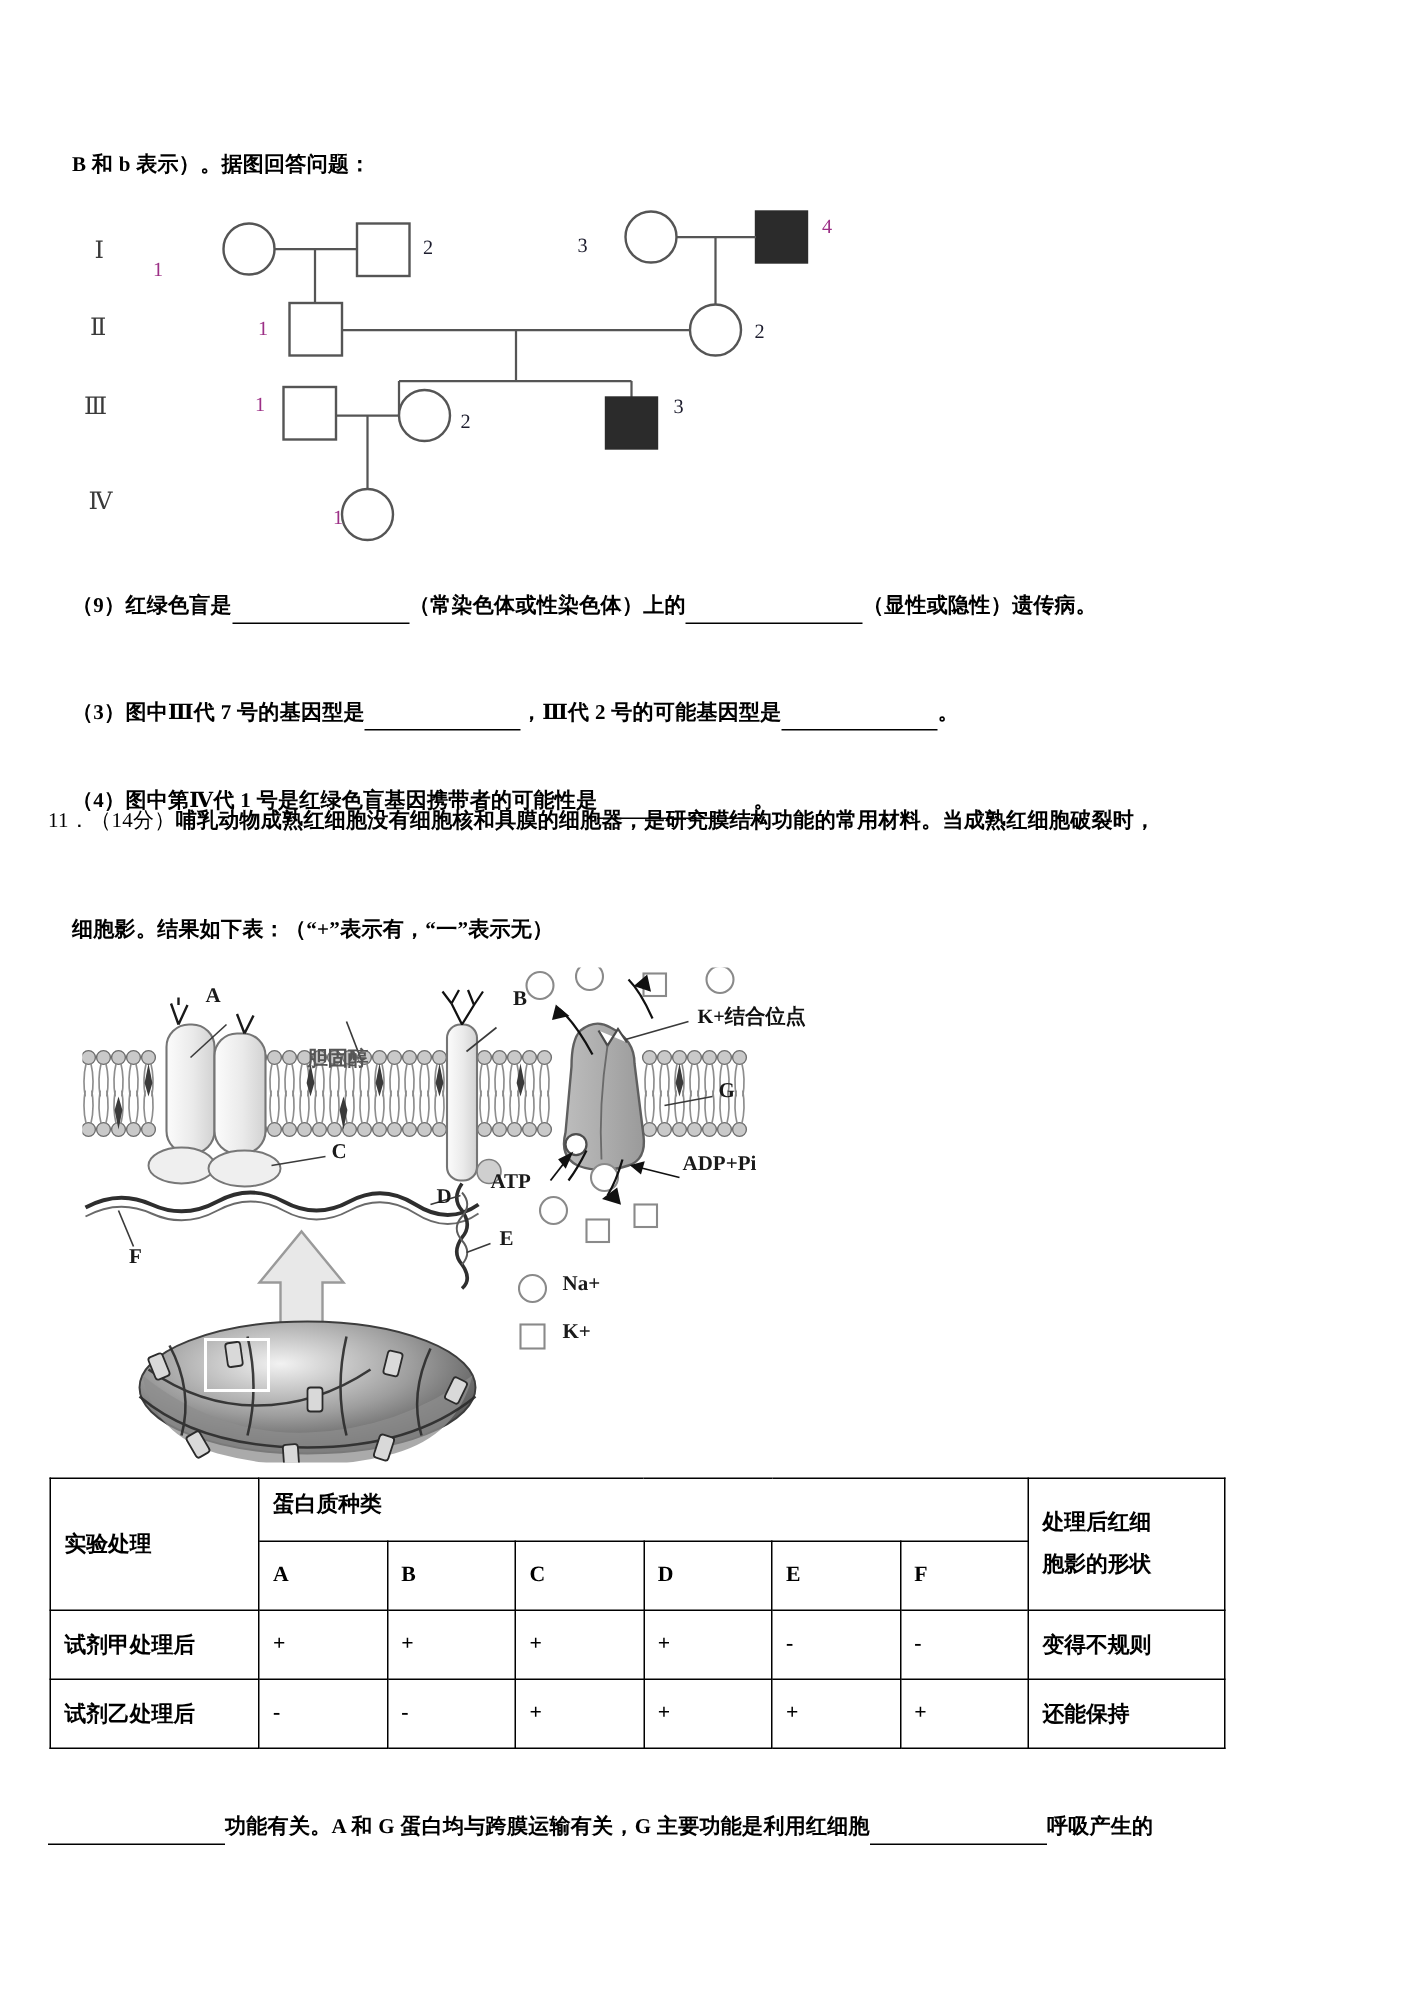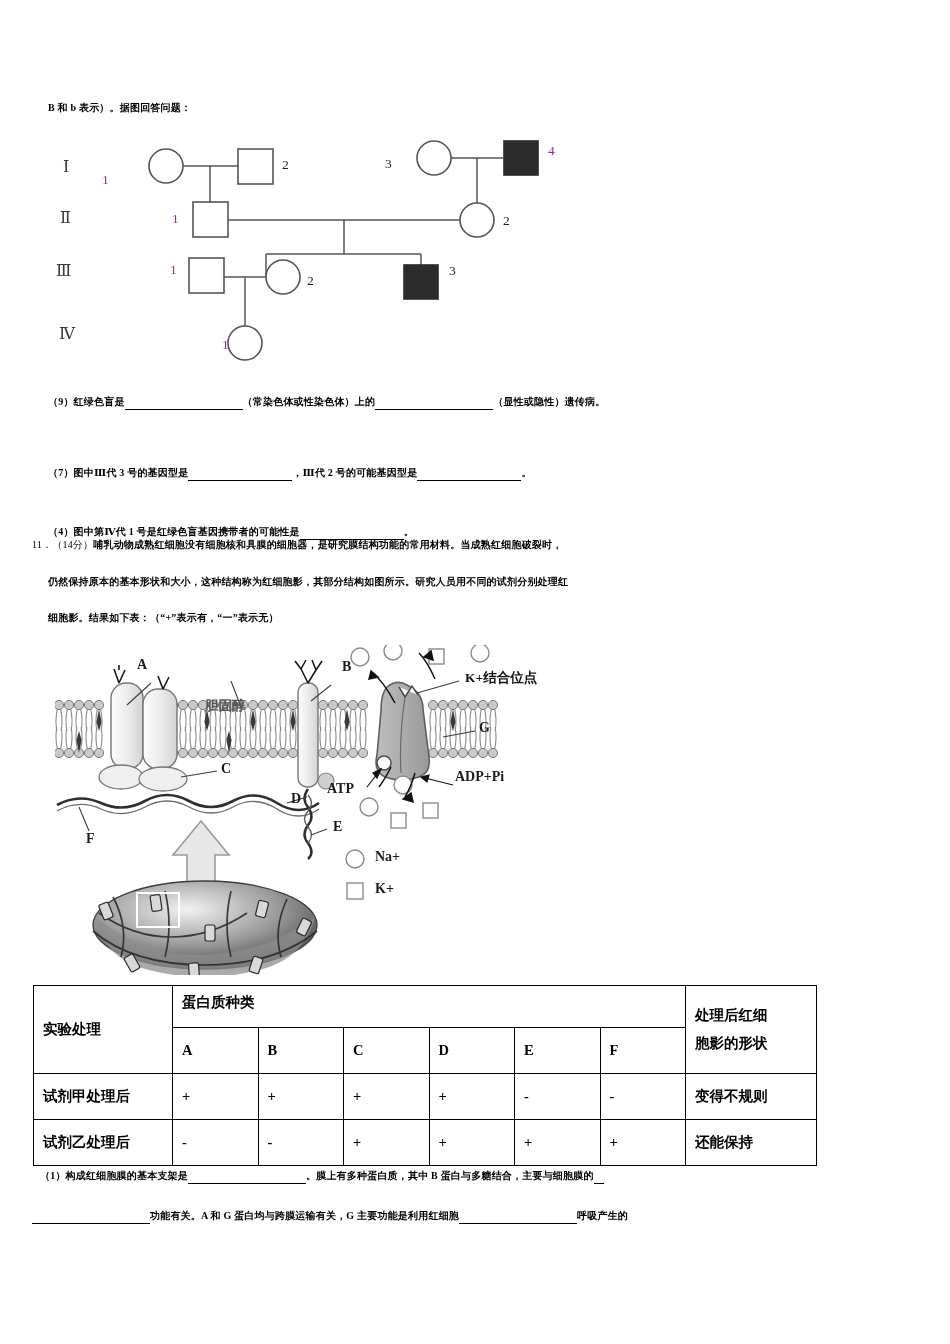--- a/index.html
+++ b/index.html
@@ -20,21 +20,21 @@
     inset: 0;
     width: 950px;
     height: 1344px;
   }
 
   
   .ztext {
     position: absolute;
     font-family: "Liberation Serif", "DejaVu Serif", serif;
     font-weight: bold;
-    font-size: 10px;
+    font-size: 14px;
     line-height: 1.55;
     letter-spacing: 0.2px;
     white-space: nowrap;
   }
 
   .blank {
     display: inline-block;
     border-bottom: 1.4px solid #000;
     vertical-align: bottom;
     height: 1.05em;
@@ -178,31 +178,30 @@
 
     <div class="id-num purple" style="left:222px; top:207px;">1</div>
   </div>
 
   <div class="ztext" style="left:48px; top:394px;">
     <span>（9）红绿色盲是</span><span class="blank b-lg"></span><span>（常染色体或性染色体）上的</span><span class="blank b-lg"></span><span>（显性或隐性）遗传病。</span>
   </div>
 
 
   <div class="ztext" style="left:48px; top:465px;">
-    <span>（7）图中Ⅲ代 3 号的基因型是</span><span class="blank b-md"></span><span>，Ⅲ代 2 号的可能基因型是</span><span class="blank b-md"></span><span>。</span>
+    <span>（3）图中Ⅲ代 7 号的基因型是</span><span class="blank b-md"></span><span>，Ⅲ代 2 号的可能基因型是</span><span class="blank b-md"></span><span>。</span>
   </div>
 
   <div class="ztext" style="left:48px; top:524px;">
     <span>（4）图中第Ⅳ代 1 号是红绿色盲基因携带者的可能性是</span><span class="blank b-md"></span><span>。</span>
   </div>
 
   <div class="ztext" style="left:32px; top:537px;">
     <span style="font-weight:normal;margin-top:18px;">11．</span><span style="font-weight:normal;">（14分）</span><span>哺乳动物成熟红细胞没有细胞核和具膜的细胞器，是研究膜结构功能的常用材料。当成熟红细胞破裂时，</span>
   </div>
-  <div class="ztext" style="left:48px; top:574px;">仍然保持原本的基本形状和大小，这种结构称为红细胞影，其部分结构如图所示。研究人员用不同的试剂分别处理红</div>
   <div class="ztext" style="left:48px; top:610px;">细胞影。结果如下表：（“+”表示有，“一”表示无）</div>
 
   <div id="membrane-figure">
     <svg width="480" height="330" viewBox="0 0 480 330" style="position:absolute; left:0; top:0;">
       <defs>
         <linearGradient id="protGrad" x1="0" y1="0" x2="1" y2="0">
           <stop offset="0%" stop-color="#fcfcfc"></stop>
           <stop offset="55%" stop-color="#eaeaea"></stop>
           <stop offset="100%" stop-color="#d2d2d2"></stop>
         </linearGradient>
@@ -496,20 +495,17 @@
         <td>-</td>
         <td>+</td>
         <td>+</td>
         <td>+</td>
         <td>+</td>
         <td>还能保持</td>
       </tr>
     </tbody>
   </table>
 
-  <div class="ztext" style="left:40px; top:1168px;">
-    <span>（1）构成红细胞膜的基本支架是</span><span class="blank b-lg"></span><span>。膜上有多种蛋白质，其中 B 蛋白与多糖结合，主要与细胞膜的</span><span class="blank" style="width:10px;"></span>
-  </div>
   <div class="ztext" style="left:32px; top:1208px;">
     <span class="blank b-lg"></span><span>功能有关。A 和 G 蛋白均与跨膜运输有关，G 主要功能是利用红细胞</span><span class="blank b-lg"></span><span>呼吸产生的</span>
   </div>
 
 </div>
 
 </body></html>

